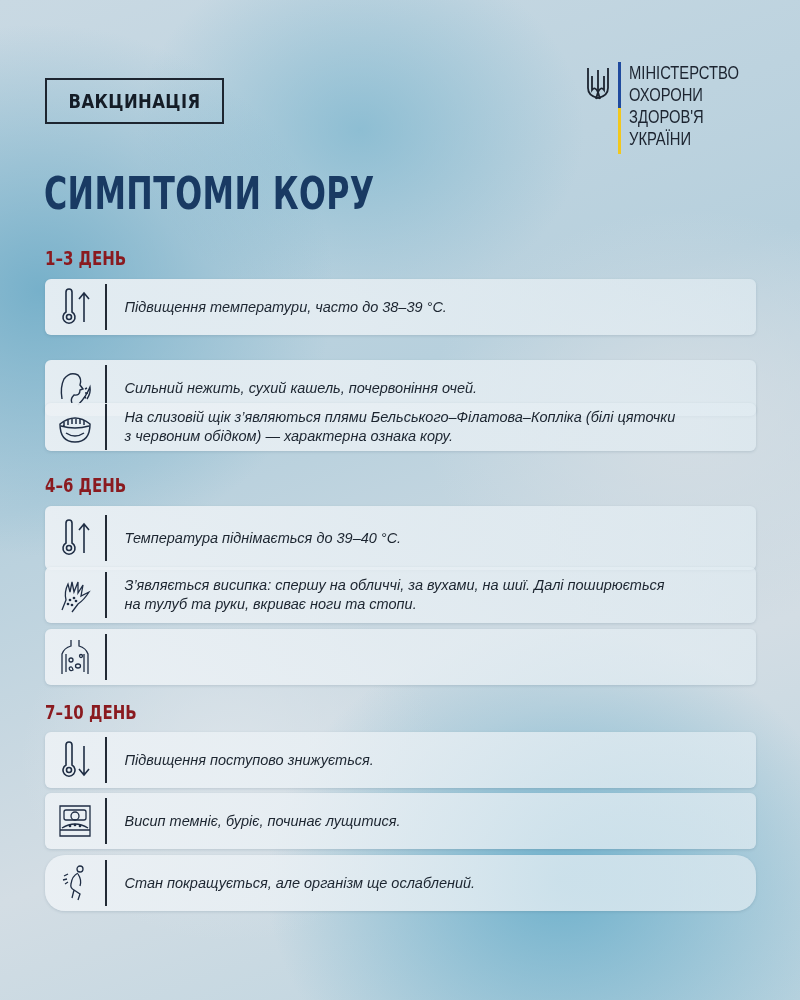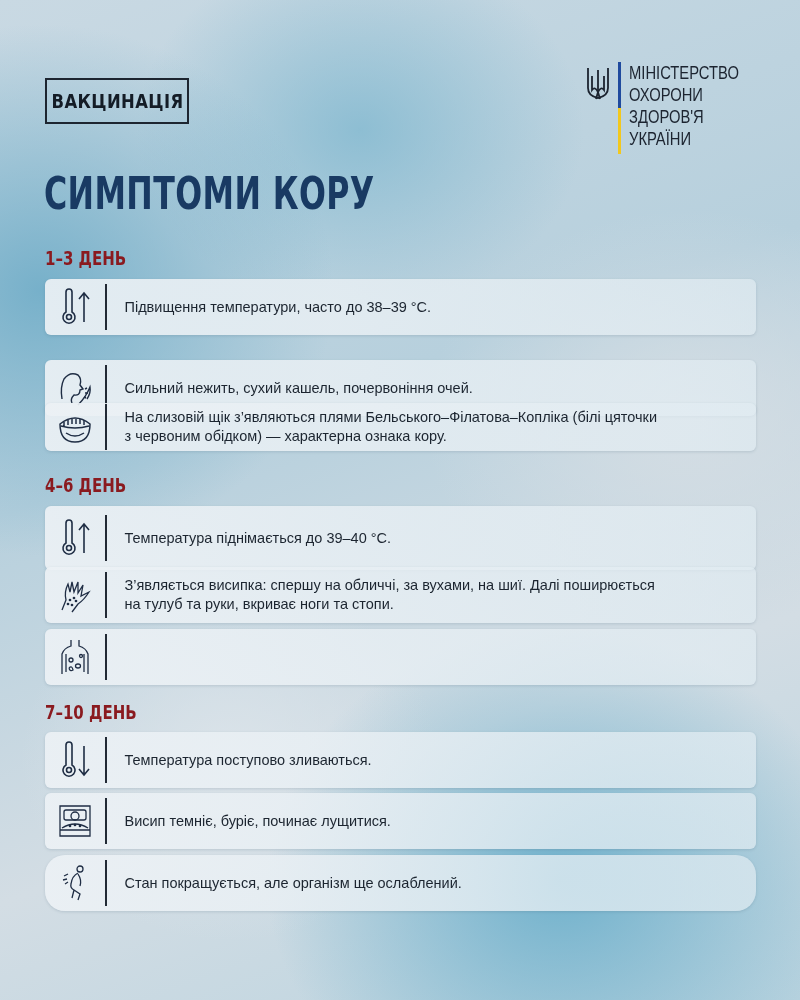--- a/index.html
+++ b/index.html
@@ -11,21 +11,21 @@
       radial-gradient(ellipse 420px 380px at 40px 290px, rgba(106,170,198,0.85), rgba(106,170,198,0) 70%),
       radial-gradient(ellipse 420px 360px at 560px 880px, rgba(96,170,200,0.85), rgba(96,170,200,0) 70%),
       radial-gradient(ellipse 300px 260px at 230px 760px, rgba(220,228,234,0.9), rgba(220,228,234,0) 70%),
       radial-gradient(ellipse 380px 300px at 690px 420px, rgba(214,222,228,0.9), rgba(214,222,228,0) 70%),
       radial-gradient(ellipse 320px 260px at 360px 130px, rgba(120,180,205,0.7), rgba(120,180,205,0) 70%),
       linear-gradient(160deg, #c9d9e3 0%, #b7d0dd 40%, #d3dde4 70%, #b9d3df 100%);
   }
 
   
   .tag-box {
-    position: absolute; left: 45px; top: 78px; width: 144px; height: 46px;
+    position: absolute; left: 45px; top: 78px; width: 179px; height: 46px;
     border: 2px solid #1d2530;
     display: flex; align-items: center; justify-content: center;
   }
   .tag-box span {
     font-family: "DejaVu Sans", sans-serif; font-weight: bold;
     font-size: 20px; color: #141c26; letter-spacing: 0.5px;
     transform: scaleX(0.82); display: inline-block;
   }
 
   .logo { position: absolute; left: 586px; top: 62px; height: 96px; display: flex; }
@@ -52,21 +52,21 @@
     font-family: "DejaVu Sans", sans-serif; font-weight: bold;
     font-size: 20px; color: #8a1a1f;
     transform: scaleX(0.75); transform-origin: left center; white-space: nowrap;
   }
 
   .card {
     position: absolute; left: 45px; width: 711px;
     background: linear-gradient(90deg, rgba(236,241,245,0.92) 0%, rgba(230,238,243,0.82) 60%, rgba(225,236,242,0.7) 100%);
     border-radius: 6px;
     box-shadow: 0 1px 3px rgba(60,90,110,0.18);
-    display: flex; align-items: center;
+    display: flex; align-items: center; font-style: italic;
   }
   .card .icon-wrap { width: 60px; height: 100%; display: flex; align-items: center; justify-content: center; }
   .card .icon-wrap svg { width: 38px; height: 38px; }
   .card .divider { width: 1.5px; background: #222a35; align-self: center; }
   .card .text {
     margin-left: 18px; font-size: 14.5px; line-height: 19px; color: #1c2530;
   }
 </style>
 </head>
 <body>
@@ -200,21 +200,21 @@
   <div class="icon-wrap">
     <svg viewBox="0 0 38 38">
         <g fill="none" stroke="#1f2d44" stroke-width="1.6">
           <path d="M10 4 a3 3 0 0 1 6 0 v20 a6 6 0 1 1 -6 0 z"></path>
           <circle cx="13" cy="29" r="2.5"></circle>
           <path d="M28 5 V34 M23 28 L28 34 L33 28"></path>
         </g>
       </svg>
   </div>
   <div class="divider" style="height:46px;"></div>
-  <div class="text">Температура поступово зливаються.</div>
+  <div class="text">Підвищення поступово знижується.</div>
 </div>
 
 <div class="card" style="top:793px;height:56px;">
   <div class="icon-wrap">
     <svg viewBox="0 0 38 38">
         <g fill="none" stroke="#1f2d44" stroke-width="1.3">
           <path d="M4 4 H34 V34 H4 Z M4 28 H34"></path>
           <rect x="8" y="8" width="22" height="10" rx="2"></rect>
           <circle cx="19" cy="14" r="4"></circle>
           <path d="M6 26 Q19 18 32 26"></path>

